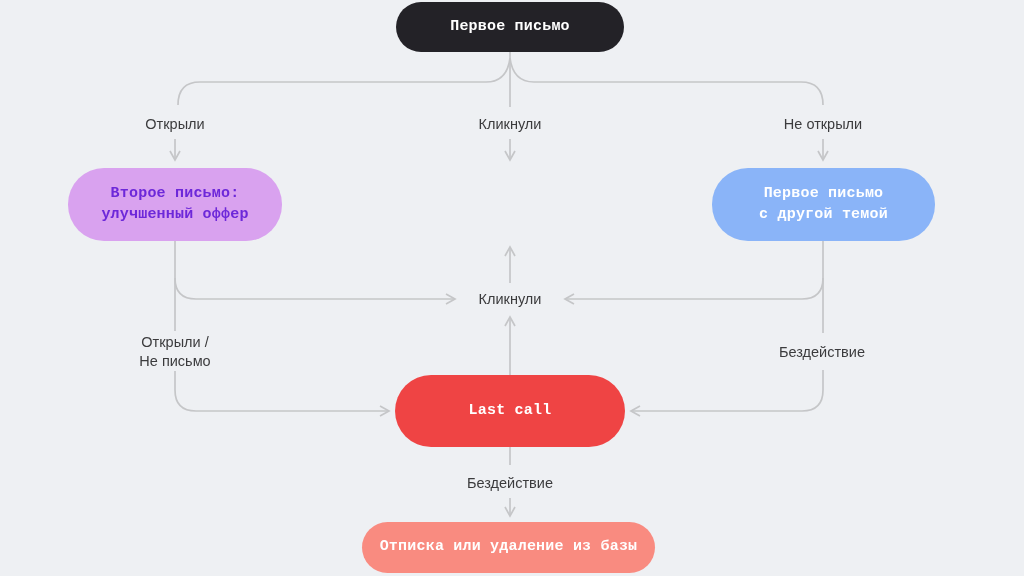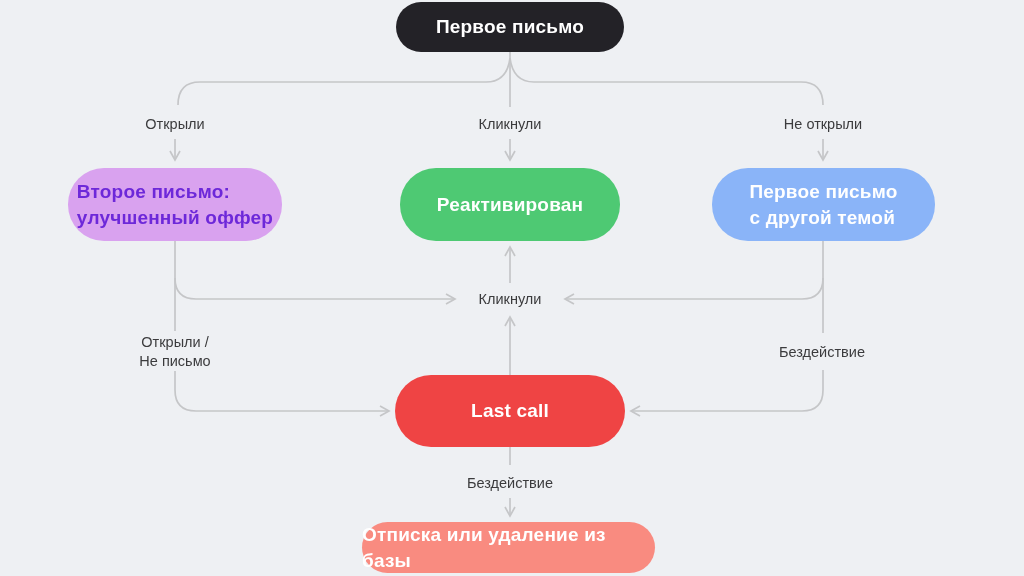--- a/index.html
+++ b/index.html
@@ -7,22 +7,22 @@
     font-family:"Liberation Sans","DejaVu Sans",sans-serif;
     background:var(--bg,#eef0f3);
     width:1024px;height:576px;overflow:hidden;
   }
   #canvas{position:relative;width:1024px;height:576px;}
   #lines{position:absolute;left:0;top:0;width:1024px;height:576px;}
   .connector{fill:none;stroke:var(--line,#c5c6c8);stroke-width:1.7;}
   .mk{stroke:var(--line,#c5c6c8);stroke-width:1.7;fill:none;}
   .node{
     position:absolute;display:flex;align-items:center;justify-content:center;
-    text-align:left;font-weight:bold;font-size:19px;line-height:1.35;
-    border-radius:36px;white-space:pre-line;letter-spacing:.2px;
+    text-align:center;font-weight:bold;font-size:15px;line-height:1.35;
+    border-radius:36px;white-space:pre-line;letter-spacing:.2px;font-family:Liberation Mono, monospace;
   }
   #node-first-email{left:396px;top:2px;width:228px;height:50px;border-radius:25px;}
   #node-second-email{left:68px;top:168px;width:214px;height:73px;}
   #node-reactivated{left:400px;top:168px;width:220px;height:73px;}
   #node-first-email-new{left:712px;top:168px;width:223px;height:73px;}
   #node-last-call{left:395px;top:375px;width:230px;height:72px;}
   #node-unsubscribe{left:362px;top:522px;width:293px;height:51px;border-radius:26px;}
   .edge-label{
     position:absolute;transform:translate(-50%,-50%);
     font-size:14.5px;color:var(--label,#3b3b3d);text-align:center;
@@ -69,21 +69,20 @@
 
     <path class="connector" d="M510 447 V465"></path>
     <path class="connector" marker-end="url(#arrow)" d="M510 498 V516"></path>
   </svg>
 
   <div class="node" id="node-first-email" style="background-color: rgb(35, 34, 39); color: rgb(255, 255, 255);">Первое письмо</div>
 
   <div class="node" id="node-second-email" style="background-color: rgb(217, 162, 239); color: #6d28d9;">Второе письмо:
 улучшенный оффер</div>
 
-  <div class="node" id="node-reactivated" style="background-color: rgb(78, 201, 115); color: rgb(255, 255, 255);">Реактивирован</div>
 
   <div class="node" id="node-first-email-new" style="background-color: rgb(138, 180, 248); color: rgb(255, 255, 255);">Первое письмо
 с другой темой</div>
 
   <div class="node" id="node-last-call" style="background-color: #ef4444; color: rgb(255, 255, 255);">Last call</div>
 
   <div class="node" id="node-unsubscribe" style="background-color: rgb(249, 139, 128); color: rgb(255, 255, 255);">Отписка или удаление из базы</div>
 
   <div class="edge-label" id="label-opened">Открыли</div>
   <div class="edge-label" id="label-clicked-top">Кликнули</div>

